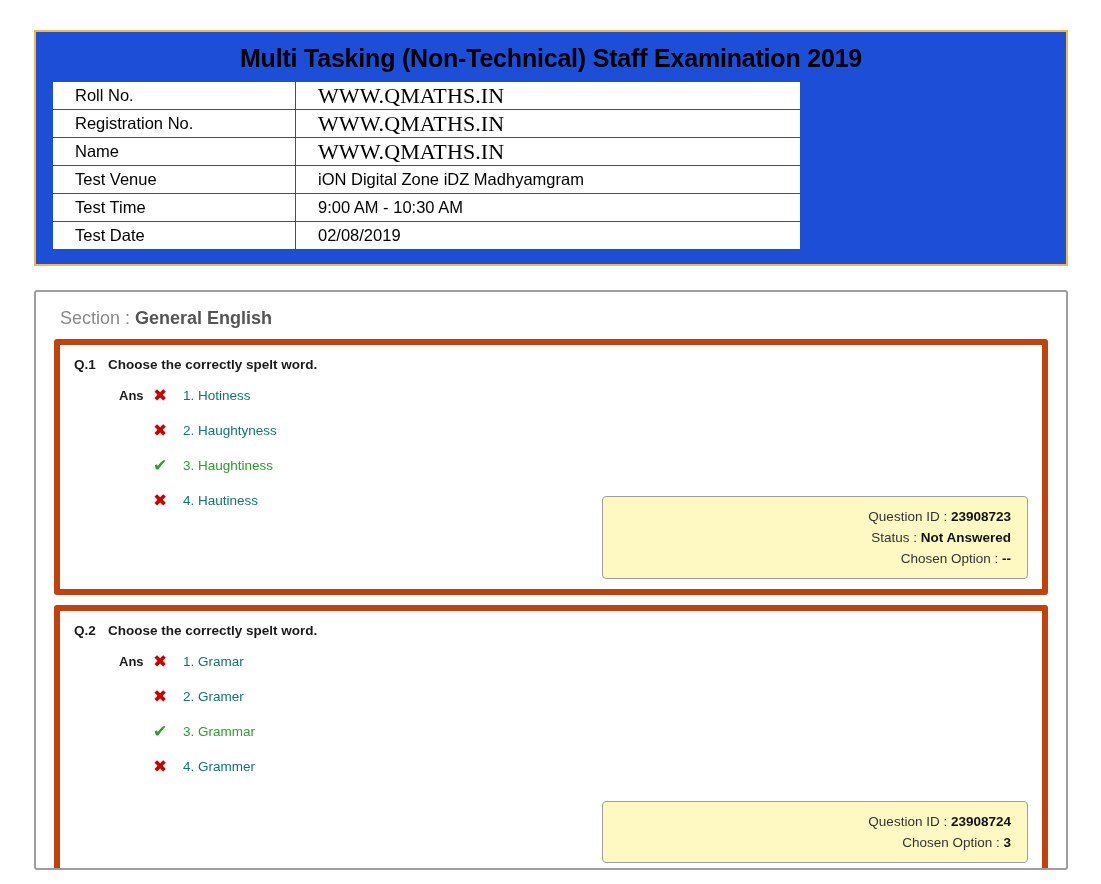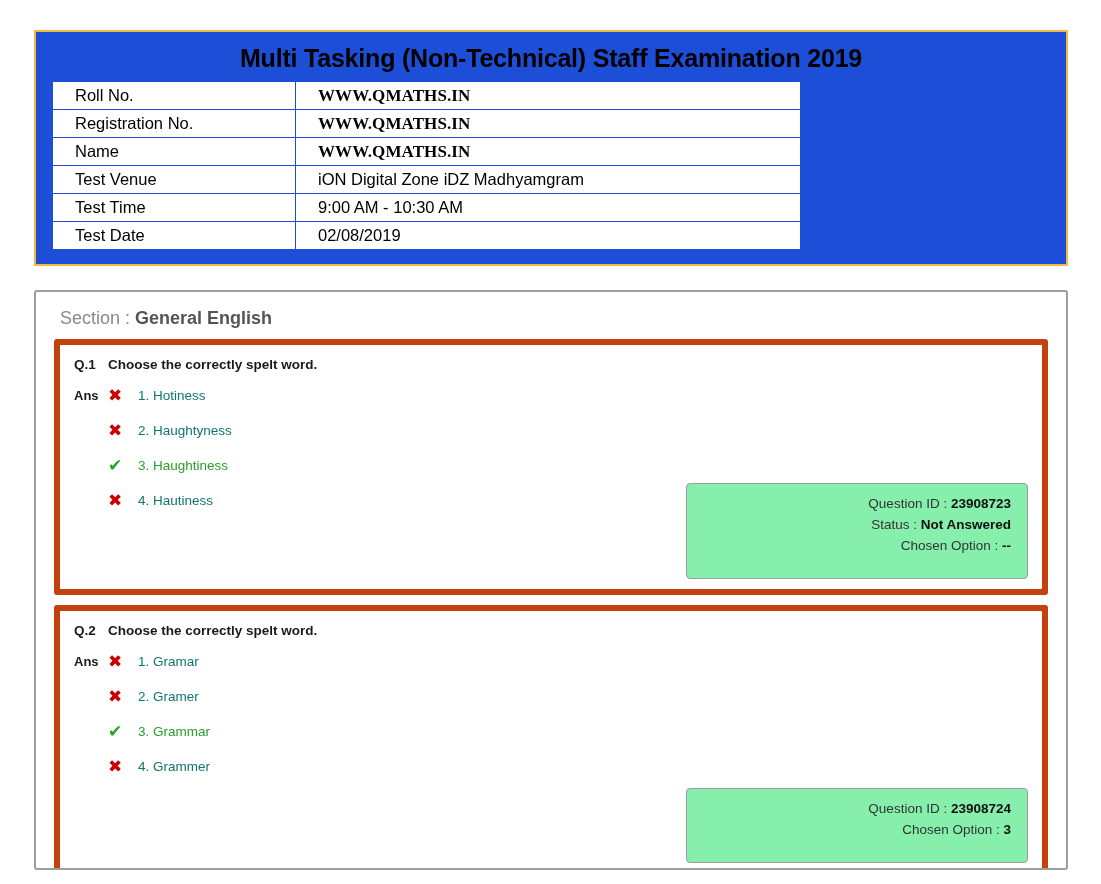--- a/index.html
+++ b/index.html
@@ -55,22 +55,22 @@
   }
   table.info td.label {
     width: 198px;
     font-family: "Liberation Sans", sans-serif;
   }
   table.info td.value {
     width: 460px;
   }
   .serif-val {
     font-family: "Liberation Serif", serif;
-    font-weight: bold;
-    font-size: 17px;
+    font-weight: normal;
+    font-size: 22px;
     letter-spacing: 0.1px;
   }
 
   
   .body-card {
     position: absolute;
     left: 34px;
     top: 290px;
     width: 1034px;
     height: 580px;
@@ -107,20 +107,21 @@
     margin-bottom: 6px;
   }
   .q-num {
     width: 34px;
     flex: 0 0 34px;
   }
   .q-text { font-weight: bold; }
   .opts {
     display: flex;
     flex-direction: column;
+    margin-left: 45px;
   }
   .opt-row {
     display: flex;
     align-items: center;
     height: 35px;
     font-size: 13.5px;
   }
   .ans-label {
     width: 34px;
     flex: 0 0 34px;
@@ -137,29 +138,29 @@
   }
   .mark.wrong { color: #cc0000; }
   .mark.right { color: #2aa02a; }
   .opt-text.wrong { color: #0f766e; }
   .opt-text.right { color: #2aa02a; }
 
   .meta-box {
     position: absolute;
     right: 14px;
     bottom: 10px;
-    width: 342px;
+    width: 426px;
     box-sizing: border-box;
     border: 1px solid #9e9e9e;
     border-radius: 4px;
-    padding: 9px 16px 22px 10px;
+    padding: 9px 16px 9px 10px;
     text-align: right;
     font-size: 13.5px;
     color: #333;
-    background: #86efac;
+    background: #fef9c3;
   }
   .meta-box div { line-height: 21px; }
   .meta-box b { color: #111; }
   .q-block.first { min-height: 222px; }
   .q-block.second { min-height: 240px; }
 </style>
 </head>
 <body>
 
 <div class="page">

